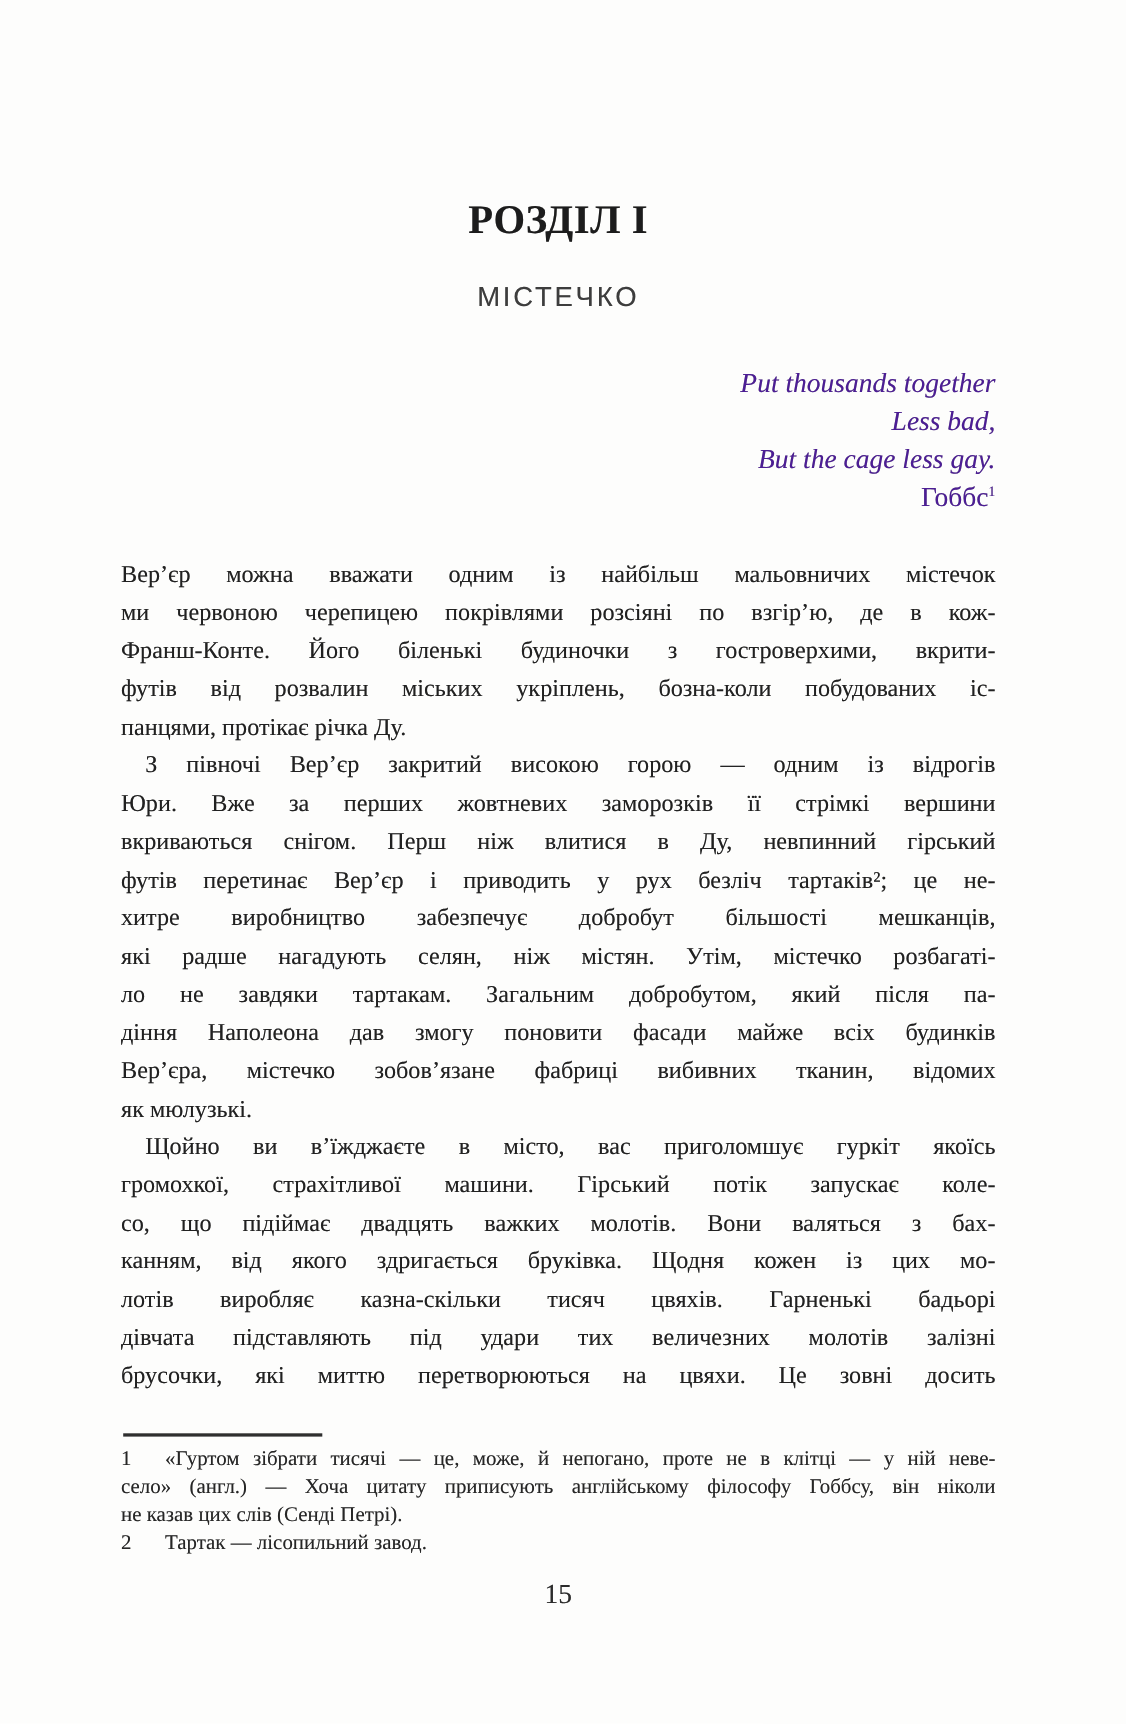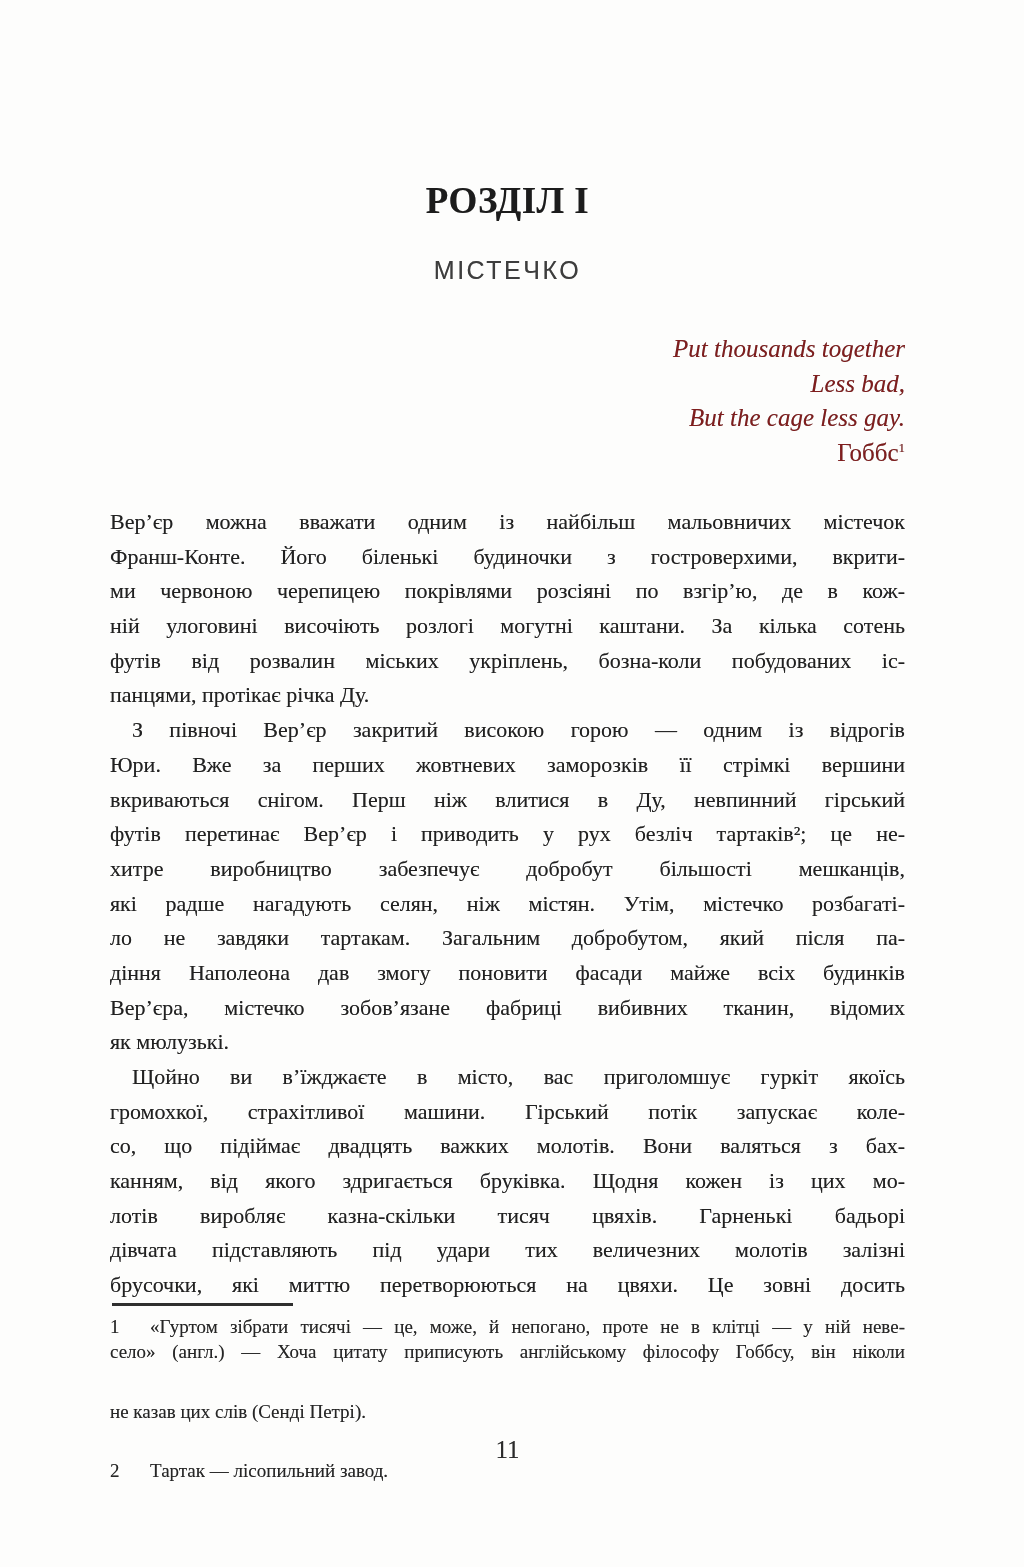--- a/index.html
+++ b/index.html
@@ -28,21 +28,21 @@
     font-family: "Liberation Sans", "DejaVu Sans", sans-serif;
     font-size: 25px; font-weight: 400; letter-spacing: 2.5px;
     color: #3d3d3d;
     margin: 0;
   }
   .epigraph {
     position: absolute; left: 110px; top: 332px; width: 795px;
     text-align: right;
     font-style: italic;
     font-size: 25px; line-height: 34.5px;
-    color: #7f1d1d;
+    color: #4c1d95;
   }
   .epigraph-attribution { font-style: normal; }
   sup { font-size: 13px; line-height: 0; }
   .body-text {
     position: absolute; left: 110px; top: 505px; width: 795px;
     font-size: 22px;
   }
   .tline {
     line-height: 34.7px; height: 34.7px;
     text-align: justify; text-align-last: justify;
@@ -55,21 +55,21 @@
     border-top: 3px solid #2f2f2f;
   }
   .footnotes {
     position: absolute; left: 110px; top: 1314px; width: 795px;
     font-size: 19px; color: #262626;
   }
   .fn-line {
     line-height: 25.3px; height: 25.3px;
     text-align: justify; text-align-last: justify;
   }
-  .fn-line.last { text-align-last: left; margin-top: 34px; }
+  .fn-line.last { text-align-last: left; }
   .fn-marker { display: inline-block; width: 40px; }
   .page-number {
     position: absolute; left: 110px; top: 1436px; width: 795px;
     text-align: center; font-size: 25px; color: #2b2b2b;
   }
 </style>
 </head>
 <body>
 
 <div class="page">
@@ -80,23 +80,22 @@
     <div>
         <div class="epigraph-line">Put thousands together</div>
         <div class="epigraph-line">Less bad,</div>
         <div class="epigraph-line">But the cage less gay.</div>
       </div>
     <div class="epigraph-attribution"><span>Гоббс</span><sup>1</sup></div>
   </div>
 
   <div class="body-text">
       <div class="tline">Вер’єр можна вважати одним із найбільш мальовничих містечок</div>
+      <div class="tline">ми червоною черепицею покрівлями розсіяні по взгір’ю, де в кож-</div>
       <div class="tline">Франш-Конте. Його біленькі будиночки з гостроверхими, вкрити-</div>
-      <div class="tline">ми червоною черепицею покрівлями розсіяні по взгір’ю, де в кож-</div>
-      <div class="tline">ній улоговині височіють розлогі могутні каштани. За кілька сотень</div>
       <div class="tline">футів від розвалин міських укріплень, бозна-коли побудованих іс-</div>
       <div class="tline last">панцями, протікає річка Ду.</div>
       <div class="tline indent">З півночі Вер’єр закритий високою горою — одним із відрогів</div>
       <div class="tline">Юри. Вже за перших жовтневих заморозків її стрімкі вершини</div>
       <div class="tline">вкриваються снігом. Перш ніж влитися в Ду, невпинний гірський</div>
       <div class="tline">футів перетинає Вер’єр і приводить у рух безліч тартаків²; це не-</div>
       <div class="tline">хитре виробництво забезпечує добробут більшості мешканців,</div>
       <div class="tline">які радше нагадують селян, ніж містян. Утім, містечко розбагаті-</div>
       <div class="tline">ло не завдяки тартакам. Загальним добробутом, який після па-</div>
       <div class="tline">діння Наполеона дав змогу поновити фасади майже всіх будинків</div>
@@ -113,14 +112,14 @@
 
   <div class="fn-sep"></div>
 
   <div class="footnotes">
       <div class="fn-line"><span class="fn-marker">1</span><span>«Гуртом зібрати тисячі — це, може, й непогано, проте не в клітці — у ній неве-</span></div>
       <div class="fn-line">село» (англ.) — Хоча цитату приписують англійському філософу Гоббсу, він ніколи</div>
       <div class="fn-line last">не казав цих слів (Сенді Петрі).</div>
       <div class="fn-line last"><span class="fn-marker">2</span><span>Тартак — лісопильний завод.</span></div>
     </div>
 
-  <div class="page-number">11</div>
+  <div class="page-number">15</div>
 </div>
 
 </body></html>

